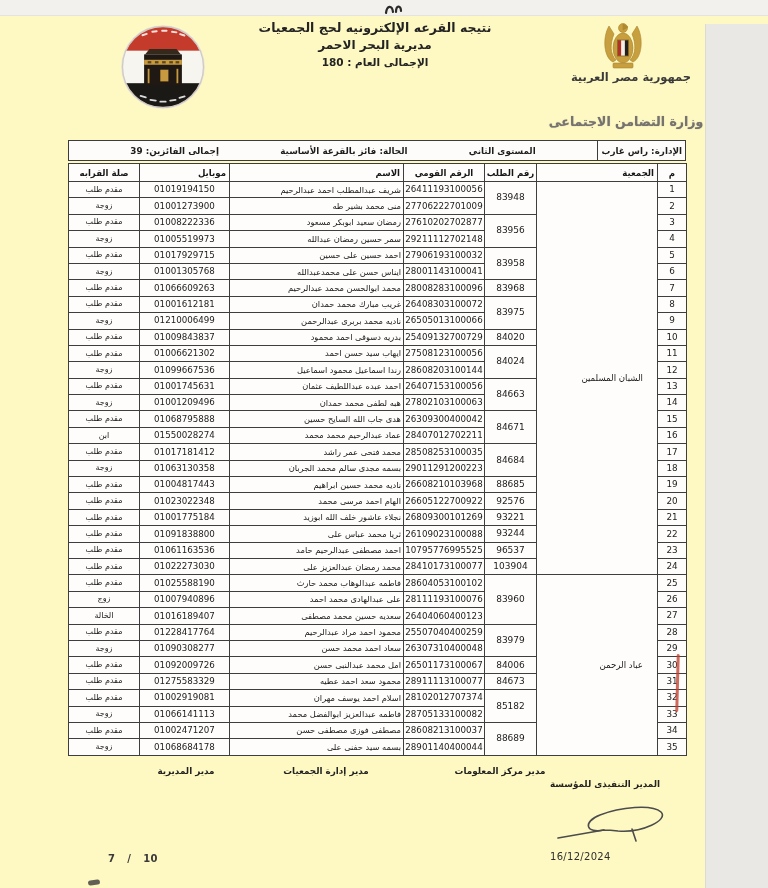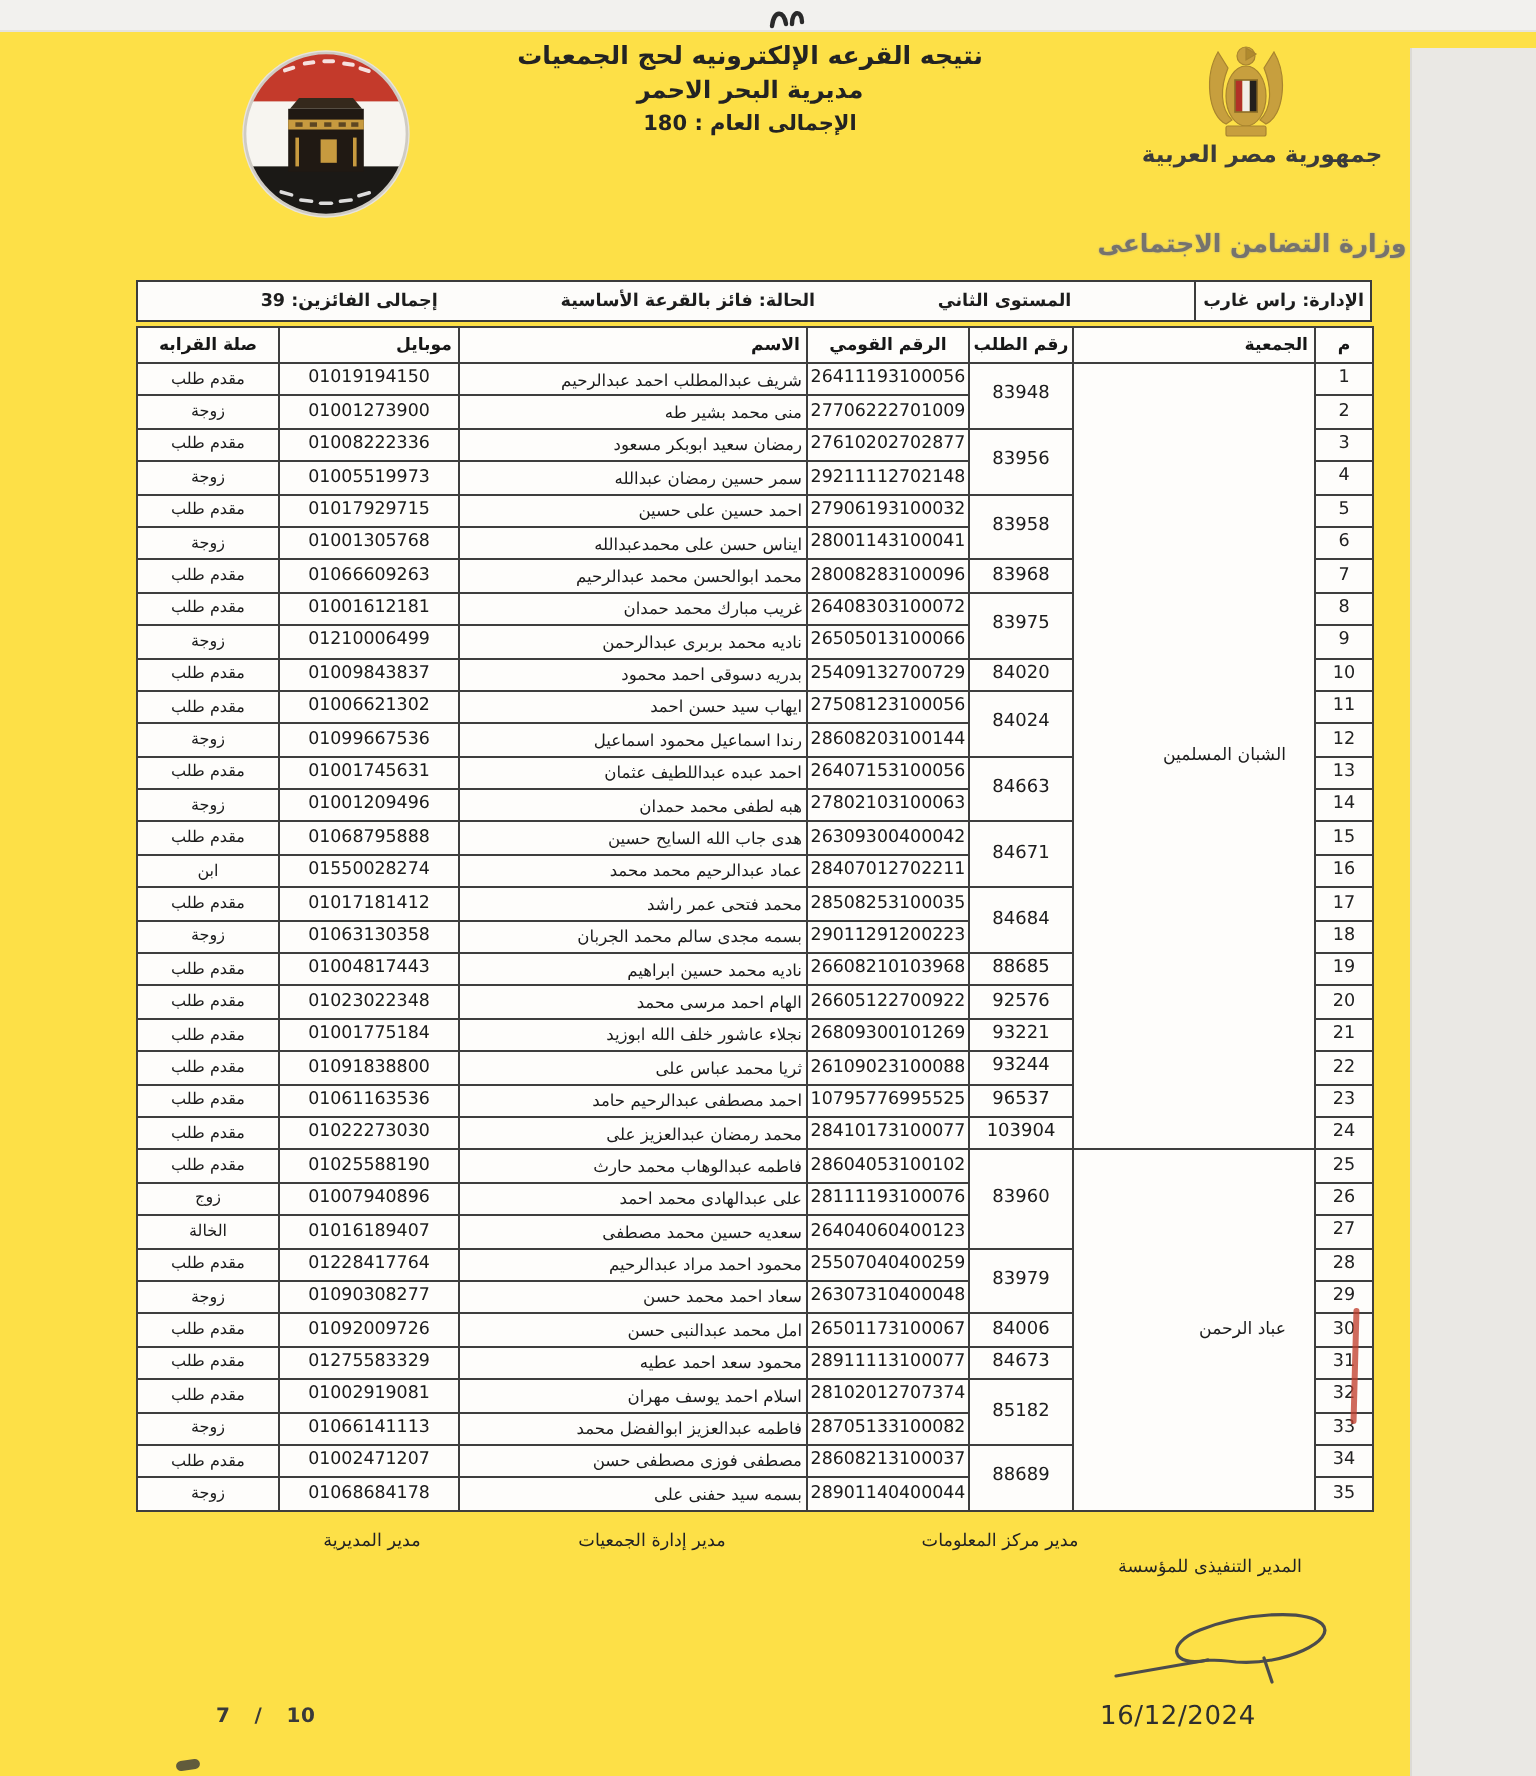--- a/index.html
+++ b/index.html
@@ -1,17 +1,17 @@
 <!DOCTYPE html>
 <html lang="ar"><head>
 <meta charset="utf-8">
 <style>
   html,body{margin:0;padding:0;}
   body{font-family:"DejaVu Sans",sans-serif;background:#fdfcfa;}
-  #page{position:relative;width:768px;height:888px;background:#fde047;overflow:hidden;}
+  #page{position:relative;width:768px;height:888px;background:#fef9c3;overflow:hidden;}
 
   
   .top-strip{position:absolute;left:0;top:0;width:768px;height:15px;background:#f2f1ee;border-bottom:1px solid #e5e3df;}
   .top-glyph{position:absolute;left:383px;top:0;width:20px;height:13px;}
   .right-strip{position:absolute;left:705px;top:24px;width:63px;height:864px;background:#eae8e4;border-left:1px solid #dcdad5;}
   .bottom-mark{position:absolute;left:88px;top:880px;width:12px;height:5px;background:#3a3a3a;border-radius:3px;transform:rotate(-8deg);opacity:.8;}
 
   
   .assoc-logo{position:absolute;left:118px;top:22px;width:90px;height:90px;}
   .title-block{position:absolute;left:238px;top:20px;width:274px;text-align:center;direction:rtl;color:#232323;}
@@ -39,27 +39,27 @@
   .c-assoc{text-align:right;padding-right:14px;font-size:8.6px;padding-left:19px;}
   .c-req{text-align:center;font-size:9px;margin-left:34px;}
   .c-nid{text-align:center;font-size:8.7px;padding:0 1px;}
   .c-name{text-align:right;font-size:8.3px;}
   .c-mob{text-align:center;font-size:8.7px;padding:0 1px;}
   .c-rel{text-align:center;font-size:8px;padding:0 1px;}
 
   .red-mark{position:absolute;left:676px;top:654px;width:3px;height:58px;background:#c2402f;opacity:.78;border-radius:2px;transform:rotate(1.5deg);}
 
   
-  .sig{position:absolute;font-size:8.8px;font-weight:normal;color:#222;text-align:center;direction:rtl;white-space:nowrap;}
+  .sig{position:absolute;font-size:8.8px;font-weight:bold;color:#222;text-align:center;direction:rtl;white-space:nowrap;}
   .sig-1{left:140px;top:766px;width:92px;}
   .sig-2{left:268px;top:766px;width:116px;}
   .sig-3{left:444px;top:766px;width:112px;}
   .sig-4{left:546px;top:779px;width:118px;}
   .signature{position:absolute;left:552px;top:792px;width:126px;height:56px;}
-  .doc-date{position:absolute;left:550px;top:851px;width:74px;font-size:13px;color:#2e2e2e;text-align:left;letter-spacing:.3px;}
+  .doc-date{position:absolute;left:550px;top:851px;width:74px;font-size:10px;color:#2e2e2e;text-align:left;letter-spacing:.3px;}
   .page-num{position:absolute;left:102px;top:853px;font-size:10px;font-weight:bold;color:#3a3a3a;letter-spacing:.3px;}
   .page-num span{margin:0 6px;}
 </style>
 </head>
 <body>
 
 <div id="page">
 
   <div class="top-strip"></div>
   <div class="top-glyph">

